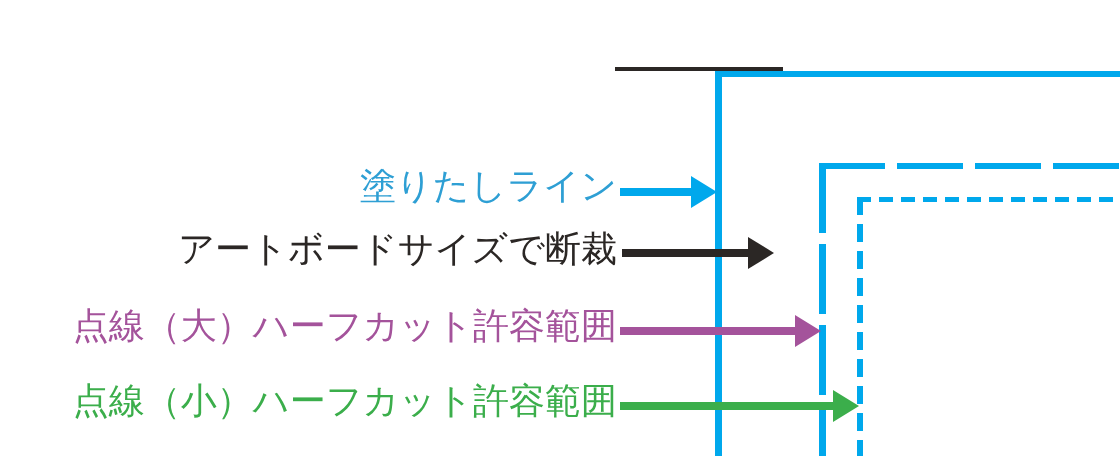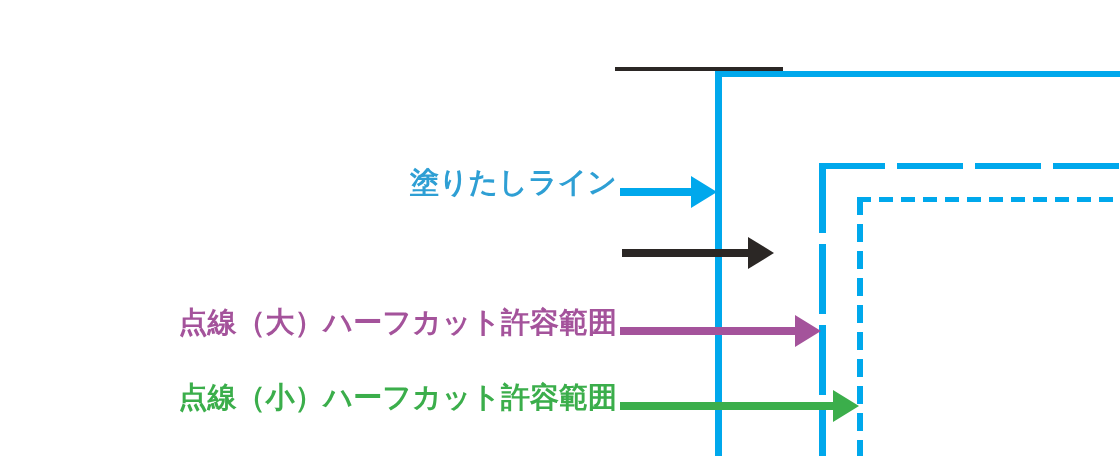--- a/index.html
+++ b/index.html
@@ -51,22 +51,22 @@
   }
   .dashS-v {
     left: 857px; top: 197px; width: 6px; height: 259px;
     background: repeating-linear-gradient(180deg, var(--cyan-line) 0 18px, transparent 18px 27px);
     z-index: 1;
   }
 
   .label {
     position: absolute;
     right: 503px;            
-    font-size: 29px;
-    font-weight: 700;
+    font-size: 36px;
+    font-weight: 400;
     line-height: 1;
     white-space: nowrap;
     text-align: right;
     z-index: 2;
   }
   .label.row1 { top: 168px; color: var(--cyan-text); }
   .label.row2 { top: 231px; color: var(--dark); }
   .label.row3 { top: 308px; color: var(--purple); }
   .label.row4 { top: 383px; color: var(--green); }
 
@@ -102,20 +102,21 @@
 
   <div class="gline artboard-top"></div>
   <div class="gline bleed-h"></div>
   <div class="gline bleed-v"></div>
   <div class="gline dashL-h"></div>
   <div class="gline dashL-v"></div>
   <div class="gline dashS-h"></div>
   <div class="gline dashS-v"></div>
 
   <span class="label row1">塗りたしライン</span>
+  <span class="label row2">アートボードサイズで断裁</span>
   <span class="label row3">点線（大）ハーフカット許容範囲</span>
   <span class="label row4">点線（小）ハーフカット許容範囲</span>
 
   <div class="arrow arrow1">
     <div class="shaft"></div>
     <div class="head"></div>
   </div>
   <div class="arrow arrow2">
     <div class="shaft"></div>
     <div class="head"></div>

